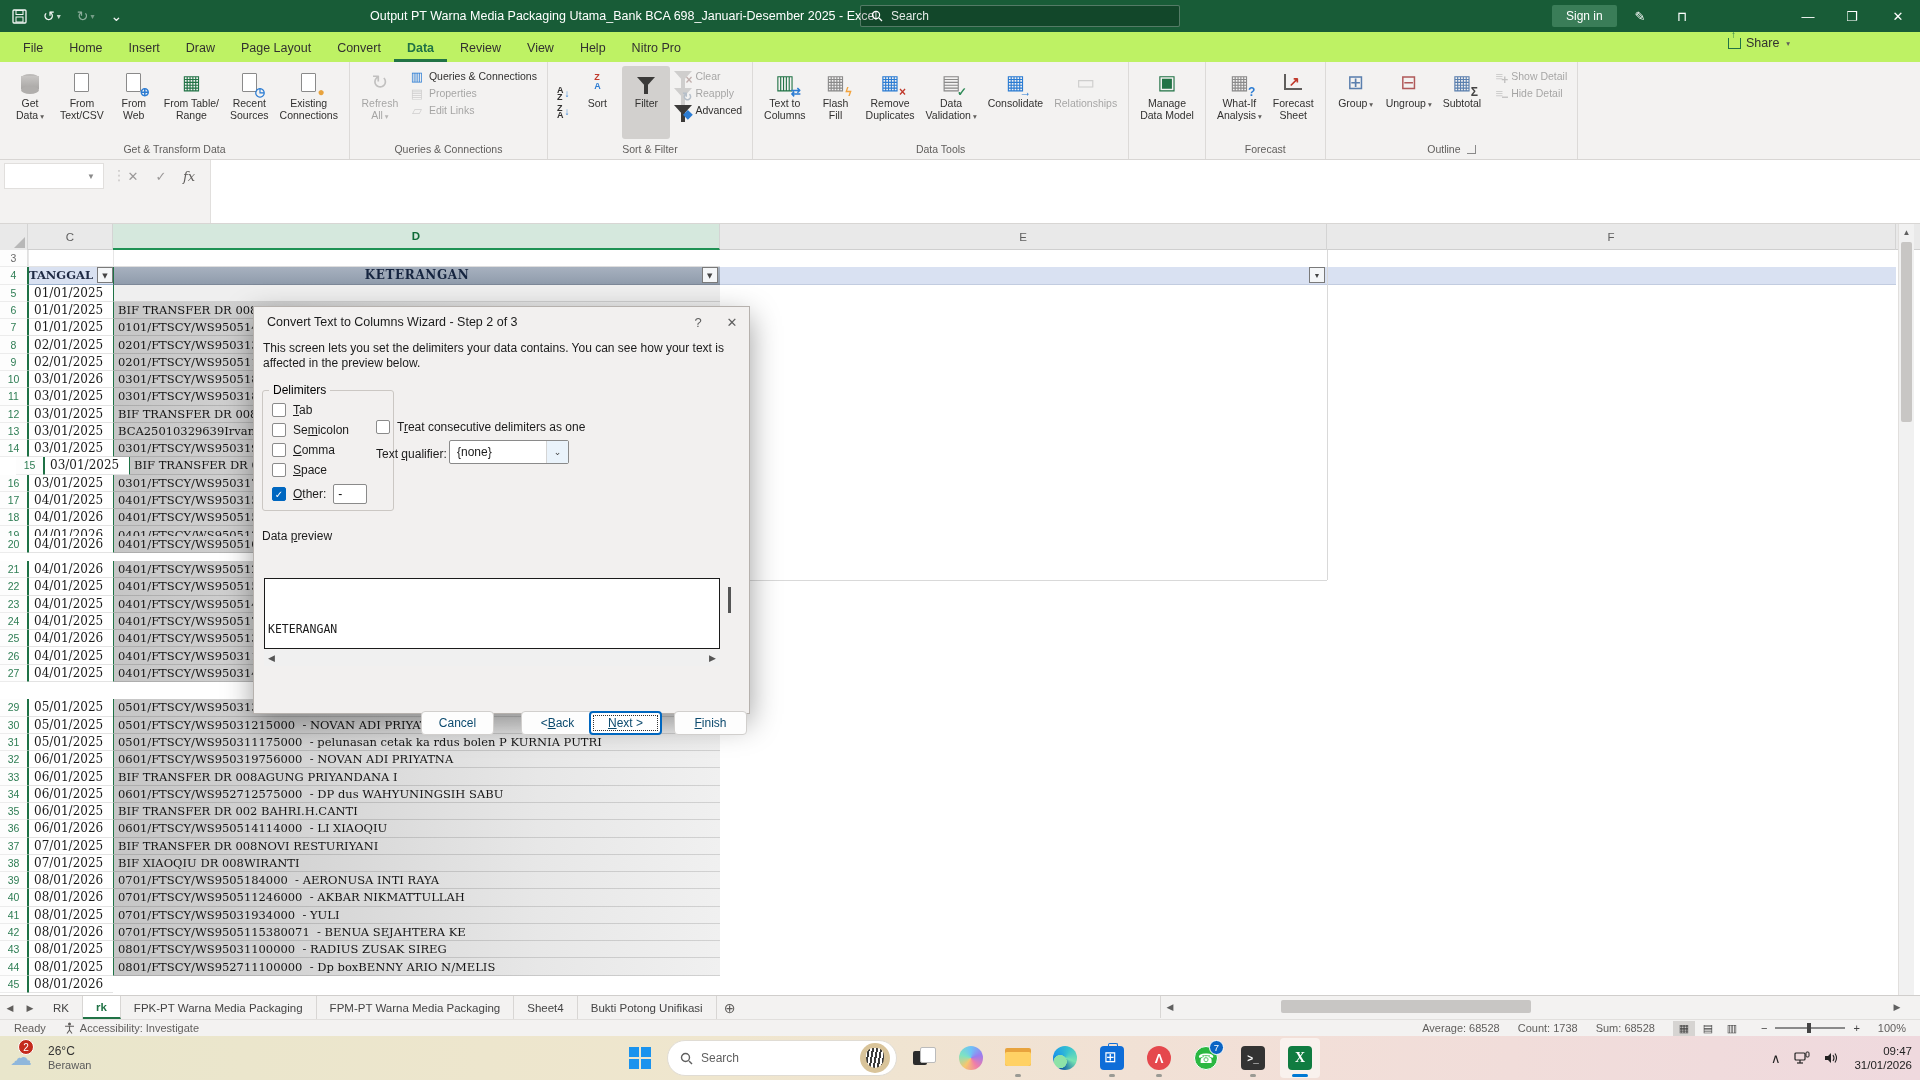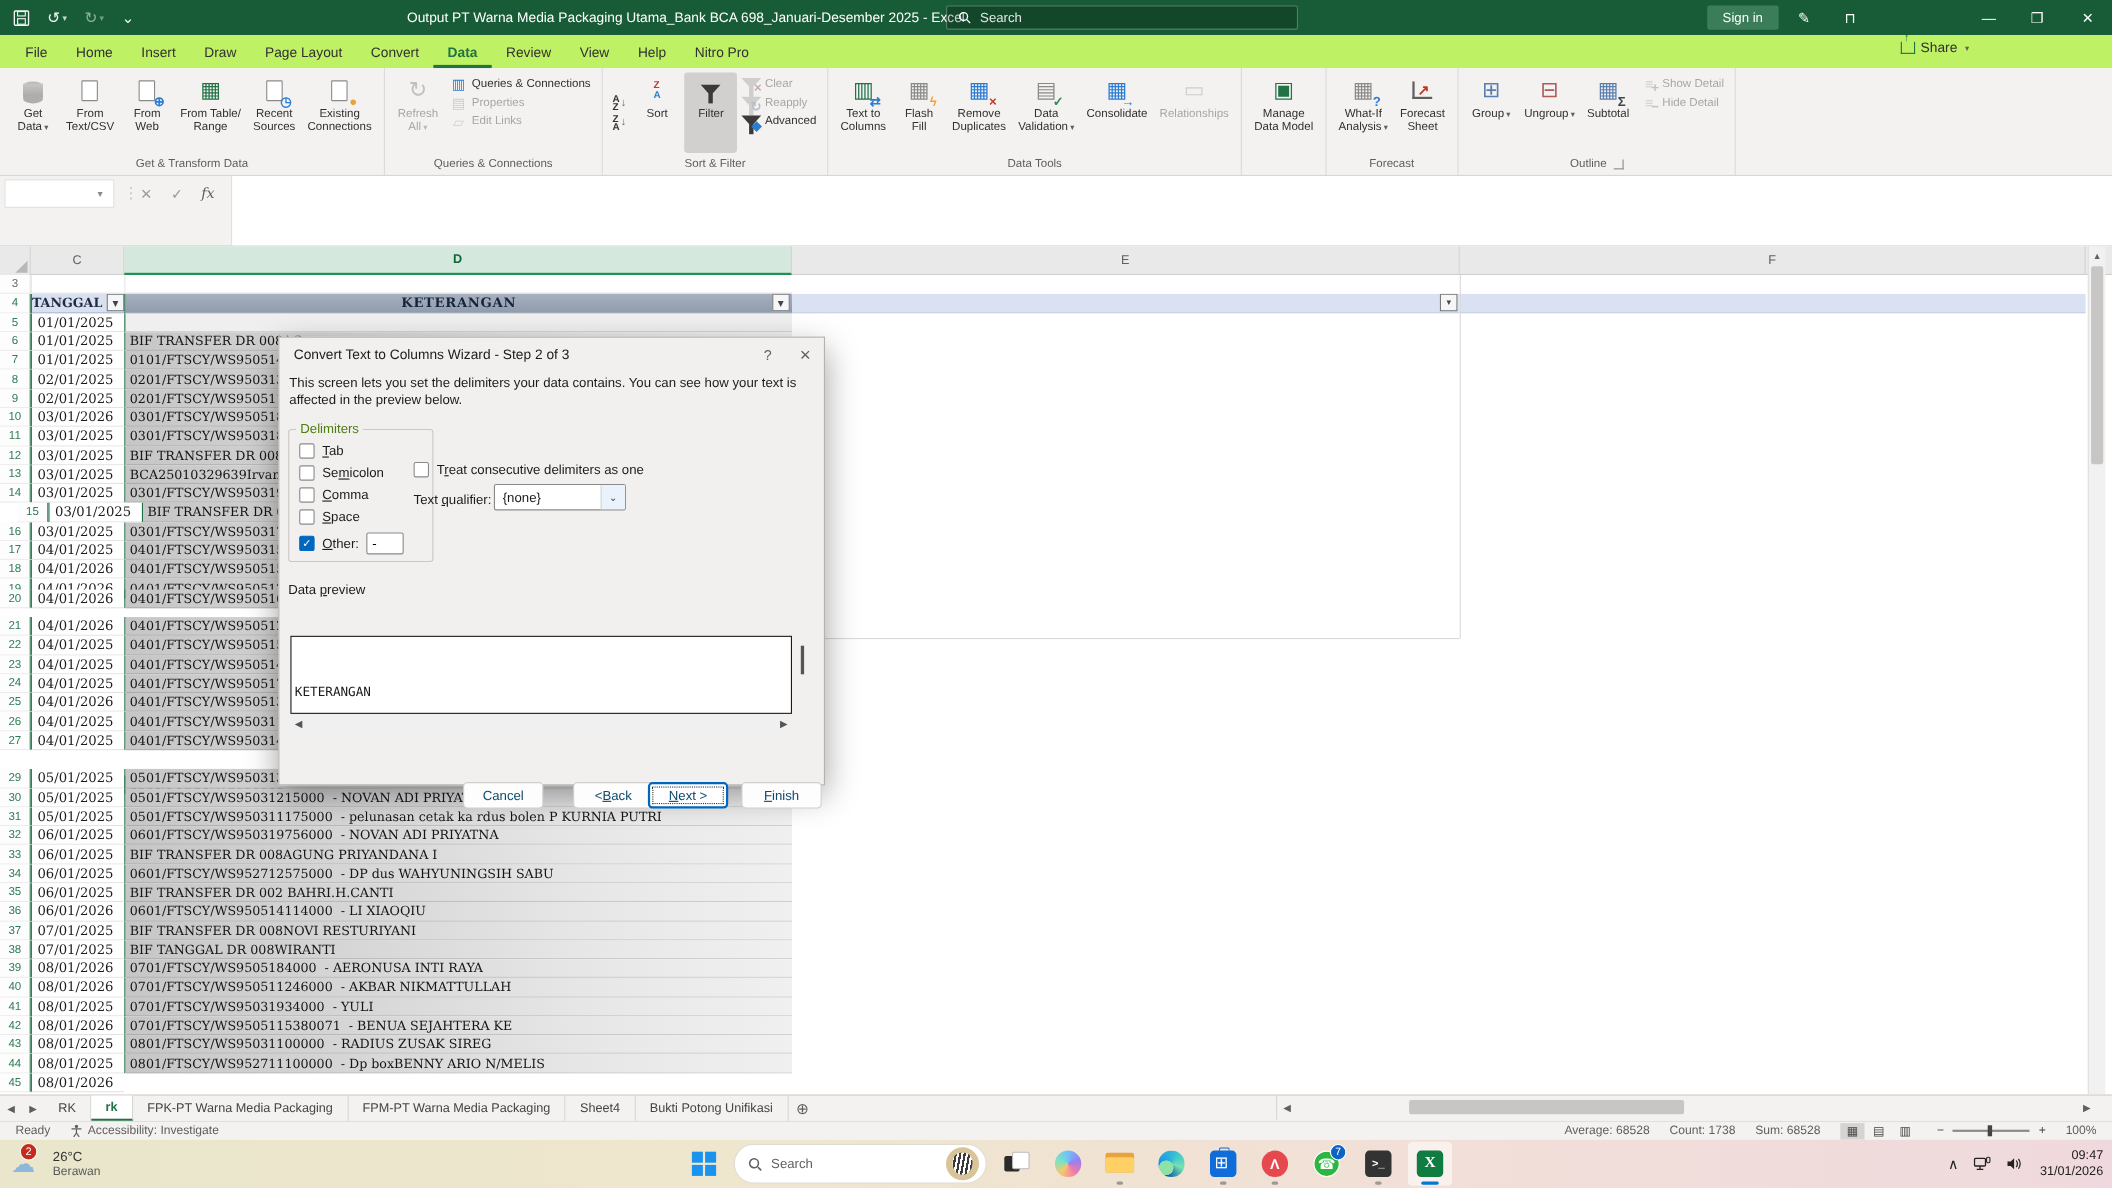--- a/index.html
+++ b/index.html
@@ -90,21 +90,21 @@
   #vscroll{left:1898px;top:224px;width:16px;height:771px;background:#F1F1F1;border-left:1px solid #E1DFDD}
   #vscroll .arr{height:16px;display:flex;align-items:center;justify-content:center;font-size:8px;color:#606060}
   #vthumb{position:absolute;left:2px;top:18px;width:11px;height:180px;background:#C8C6C4;border-radius:2px}
 
   
   #dialog{left:253px;top:306px;width:497px;height:408px;background:#F2F0EF;border:1px solid #B6B1AD;box-shadow:0 10px 28px rgba(0,0,0,.38);font-size:12px;color:#1b1b1b}
   #dlg-title{position:absolute;left:0;top:0;width:100%;height:30px;display:flex;align-items:center;padding-left:13px;font-size:12.5px}
   .dlg-tbtn{position:absolute;top:0;width:34px;height:30px;display:flex;align-items:center;justify-content:center;color:#5f5f5f;font-size:13px}
   #dlg-desc{position:absolute;left:9px;top:34px;width:482px;line-height:15px}
   #dlg-fieldset{position:absolute;left:8px;top:76px;width:132px;height:128px;border:1px solid #CBC7C3;border-radius:3px}
-  #dlg-fieldset legend{margin-left:6px;padding:0 4px;font-size:12px;color:#4d7c0f}
+  #dlg-fieldset legend{margin-left:6px;padding:0 4px;font-size:12px;color:#000000}
   .cbrow{position:absolute;left:18px;display:flex;align-items:center;gap:7px}
   .cbox{width:14px;height:14px;border:1px solid #8a8a8a;border-radius:2px;background:#fff;display:flex;align-items:center;justify-content:center;font-size:10px;color:#fff}
   .cbox.on{background:#0067C0;border-color:#0067C0}
   .mn-u{text-decoration:underline}
   #other-input{width:34px;height:20px;border:1px solid #8a8a8a;border-radius:2px;background:#fff;font-size:12px;padding:0 4px;font-family:"Liberation Sans",sans-serif}
   #treat-row{position:absolute;left:122px;top:113px;display:flex;align-items:center;gap:7px}
   #qual-label{position:absolute;left:122px;top:140px}
   #qual-dd{position:absolute;left:195px;top:133px;width:120px;height:24px;background:#fff;border:1px solid #8a8a8a;border-radius:2px;display:flex;align-items:center;padding-left:7px}
   #qual-dd .ddc{margin-left:auto;width:22px;height:100%;display:flex;align-items:center;justify-content:center;background:#EAF3FB;color:#444;font-size:9px;border-left:1px solid #d5d5d5}
   #dp-label{position:absolute;left:8px;top:222px}
@@ -784,21 +784,21 @@
       </div>
       <div class="grow" style="top: 587.52px; height: 17.28px;">
         <div class="gnum">37</div>
         <div class="cellC">07/01/2025</div>
         <div class="cellD">BIF TRANSFER DR 008NOVI RESTURIYANI</div>
         <div class="cellRest"></div>
       </div>
       <div class="grow" style="top: 604.8px; height: 17.28px;">
         <div class="gnum">38</div>
         <div class="cellC">07/01/2025</div>
-        <div class="cellD">BIF TANGGAL DR 008WIRANTI</div>
+        <div class="cellD">BIF XIAOQIU DR 008WIRANTI</div>
         <div class="cellRest"></div>
       </div>
       <div class="grow" style="top: 622.08px; height: 17.28px;">
         <div class="gnum">39</div>
         <div class="cellC">08/01/2026</div>
         <div class="cellD">0701/FTSCY/WS9505184000  - AERONUSA INTI RAYA</div>
         <div class="cellRest"></div>
       </div>
       <div class="grow" style="top: 639.36px; height: 17.28px;">
         <div class="gnum">40</div>

